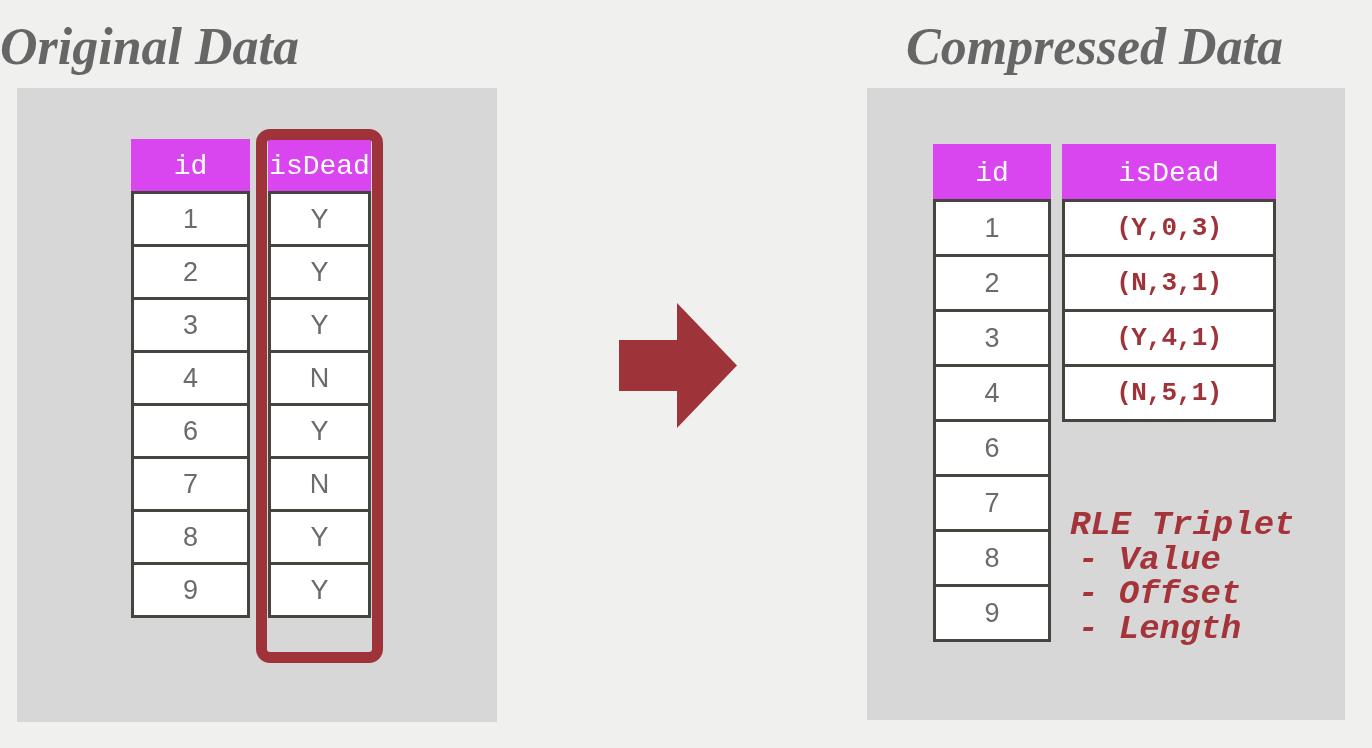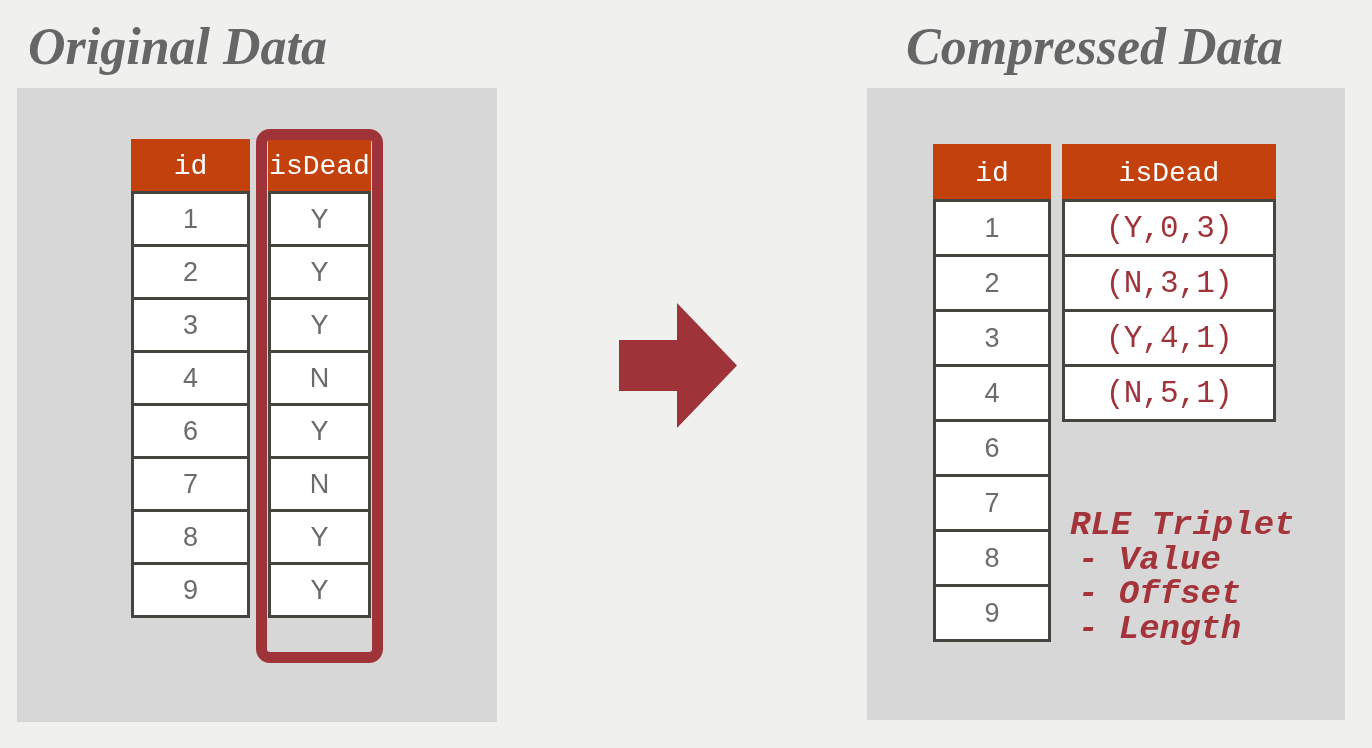--- a/index.html
+++ b/index.html
@@ -20,38 +20,38 @@
     position: absolute;
     font-family: "Liberation Serif", serif;
     font-style: italic;
     font-weight: bold;
     font-size: 52px;
     color: #666666;
     letter-spacing: 0px;
     white-space: nowrap;
     line-height: 1;
   }
-  #title-original { left: 28px; top: 21px; }
+  #title-original { left: 0; top: 21px; }
   #title-compressed { left: 862px; top: 21px; margin-left: 44px; }
 
   
   .panel {
     position: absolute;
     background: #d7d7d7;
   }
   #panel-original   { left: 17px;  top: 88px; width: 480px; height: 634px; }
   #panel-compressed { left: 867px; top: 88px; width: 478px; height: 632px; }
 
   
   .table-col {
     position: absolute;
     box-sizing: border-box;
   }
   .col-header {
-    background: #c2410c;
+    background: #d946ef;
     color: #ffffff;
     font-family: "Liberation Mono", monospace;
     font-size: 28px;
     text-align: center;
     box-sizing: border-box;
     display: flex;
     align-items: center;
     justify-content: center;
   }
   .cell {
@@ -93,22 +93,22 @@
   
   #comp-id-col   { left: 933px; top: 144px; width: 118px; }
   #comp-id-col .col-header { height: 58px; }
   #comp-id-col .cell { height: 58px; }
 
   #comp-isdead-col { left: 1062px; top: 144px; width: 214px; }
   #comp-isdead-col .col-header { height: 58px; font-size: 28px; }
   #comp-isdead-col .cell {
     height: 58px;
     font-family: "Liberation Mono", monospace;
-    font-weight: normal;
-    font-size: 31px;
+    font-weight: bold;
+    font-size: 26px;
     color: #9e3339;
     letter-spacing: -0.5px;
   }
 
   
   #arrow {
     position: absolute;
     left: 619px;
     top: 303px;
     width: 118px;

